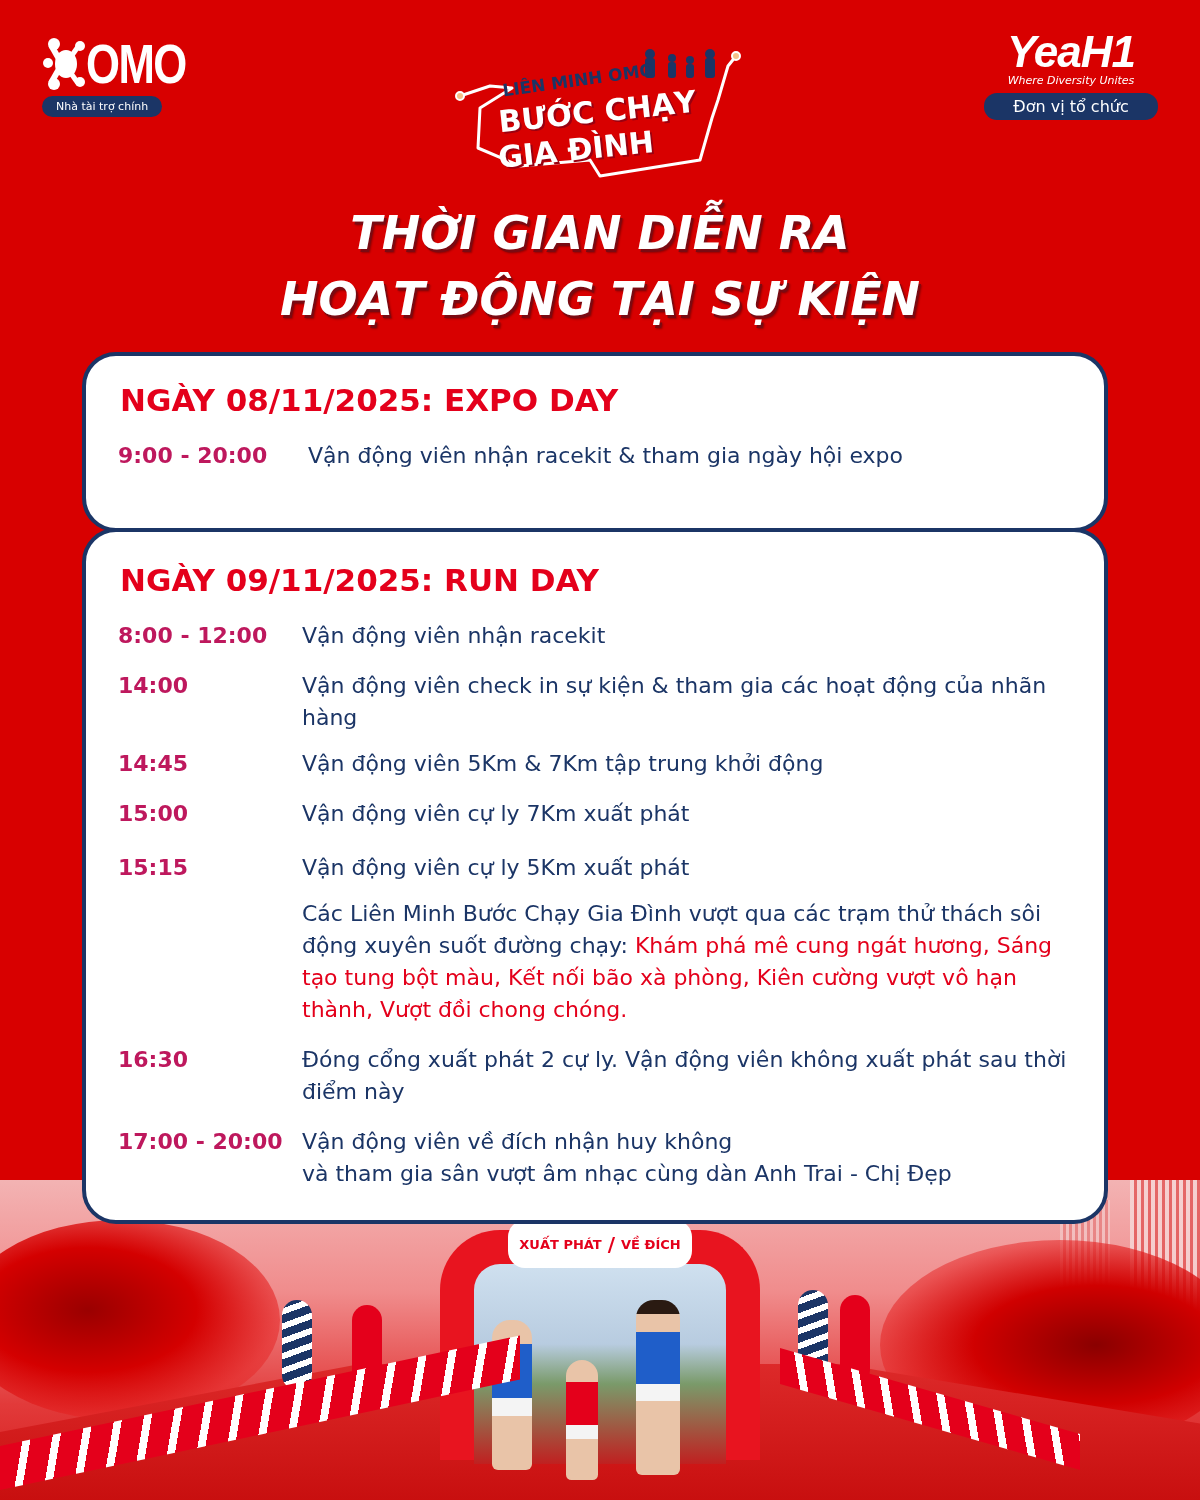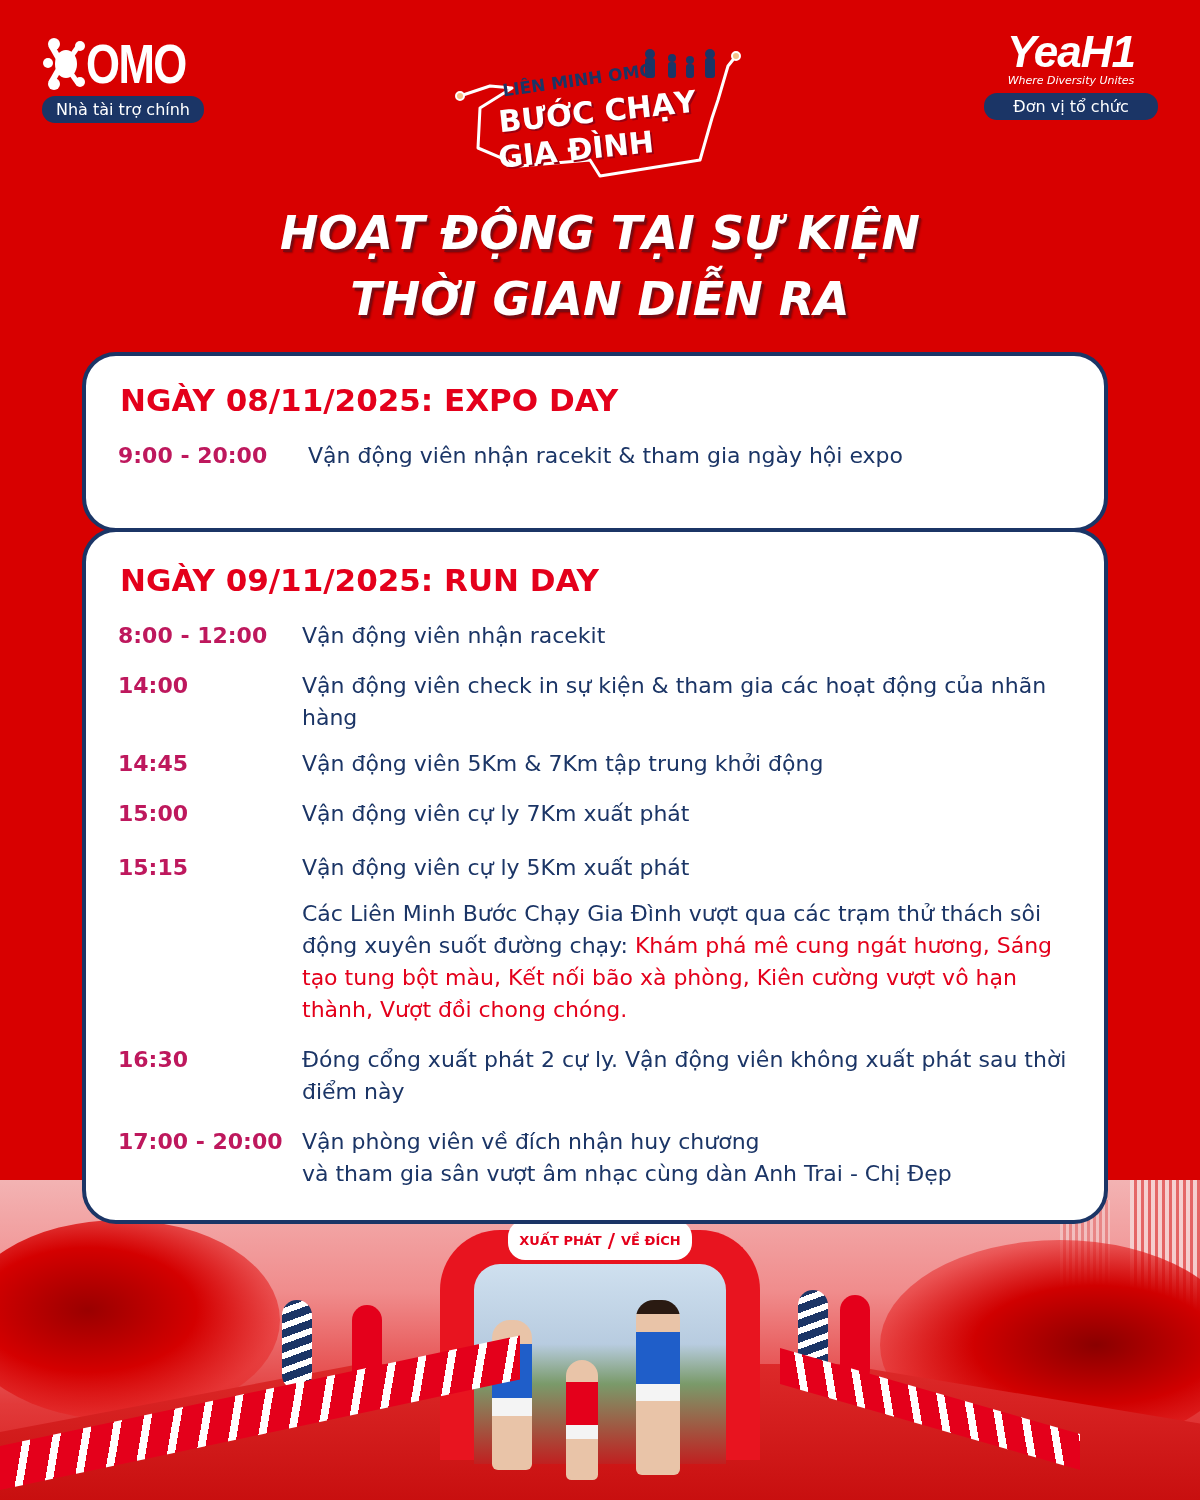--- a/index.html
+++ b/index.html
@@ -55,21 +55,21 @@
   .arch {
     position: absolute; left: 440px; top: 50px; width: 320px; height: 230px;
     border: 34px solid #e8141f; border-bottom: none;
     border-radius: 60px 60px 0 0;
   }
   .arch-inner {
     position: absolute; left: 474px; top: 84px; width: 252px; height: 200px;
     background: linear-gradient(180deg, #cfe0ef 0%, #b8cce0 40%, #7a9a6a 60%, #c02020 100%);
   }
   .arch-sign {
-    position: absolute; left: 508px; top: 40px; width: 184px; height: 40px;
+    position: absolute; left: 508px; top: 40px; width: 184px; height: 48px;
     background: #fff; border-radius: 17px;
     color: #e4001b; font-weight: bold; font-size: 13px;
     display: flex; align-items: center; justify-content: center; gap: 6px;
   }
   .arch-sign .slash { color: #e4001b; font-size: 20px; font-weight: bold; }
   .runner {
     position: absolute; border-radius: 18px 18px 6px 6px;
   }
   .flag {
     position: absolute; width: 30px; height: 90px; border-radius: 15px;
@@ -81,21 +81,21 @@
     display: flex; align-items: flex-end; height: 62px;
   }
   .omo-splash { width: 46px; height: 56px; position: relative; }
   .omo-text {
     font-family: "Liberation Sans", sans-serif; font-weight: bold;
     font-size: 56px; color: #fff; letter-spacing: -2px; line-height: 56px;
     transform: scaleX(0.78); transform-origin: left center; margin-left: -2px;
   }
   .pill {
     display: inline-block; background: #1b3566; color: #fff;
-    border-radius: 13px; padding: 4px 14px; font-size: 16px; white-space: nowrap;
+    border-radius: 13px; padding: 4px 14px; font-size: 11px; white-space: nowrap;
   }
   .logo-omo .pill { margin-top: 4px; }
   .logo-yeah { position: absolute; right: 42px; top: 30px; width: 174px; text-align: center; }
   .yeah-text {
     font-family: "Liberation Sans", sans-serif; font-weight: bold; font-style: italic;
     font-size: 44px; color: #fff; line-height: 44px; letter-spacing: -1px;
   }
   .yeah-sub { color: #fff; font-style: italic; font-size: 11px; margin-top: 0; }
   .logo-yeah .pill { margin-top: 6px; width: 174px; padding: 4px 0; font-size: 16px; }
 
@@ -215,22 +215,22 @@
   <span class="ev-line3">GIA ĐÌNH</span>
 </div>
 
 <div class="logo-yeah">
   <div class="yeah-text">YeaH1</div>
   <div class="yeah-sub">Where Diversity Unites</div>
   <span class="pill">Đơn vị tổ chức</span>
 </div>
 
 <div class="title">
+  <div>THỜI GIAN DIỄN RA</div>
   <div>HOẠT ĐỘNG TẠI SỰ KIỆN</div>
-  <div>THỜI GIAN DIỄN RA</div>
 </div>
 
 <div class="card card-expo">
   <div class="card-title">NGÀY 08/11/2025: EXPO DAY</div>
   <div class="row">
     <span class="time">9:00 - 20:00</span>
     <span class="desc">Vận động viên nhận racekit &amp; tham gia ngày hội expo</span>
   </div>
 </div>
 
@@ -267,17 +267,17 @@
   </div>
 
   <div class="row" style="top:512px;">
     <span class="time">16:30</span>
     <span class="desc">Đóng cổng xuất phát 2 cự ly. Vận động viên không xuất phát sau thời điểm này</span>
   </div>
 
   <div class="row" style="top:594px;">
     <span class="time">17:00 - 20:00</span>
     <span class="desc">
-      <span style="display:block;">Vận phòng viên về đích nhận huy chương</span>
+      <span style="display:block;">Vận động viên về đích nhận huy không</span>
       <span style="display:block;">và tham gia sân vượt âm nhạc cùng dàn Anh Trai - Chị Đẹp</span>
     </span>
   </div>
 </div>
 
 </body></html>

